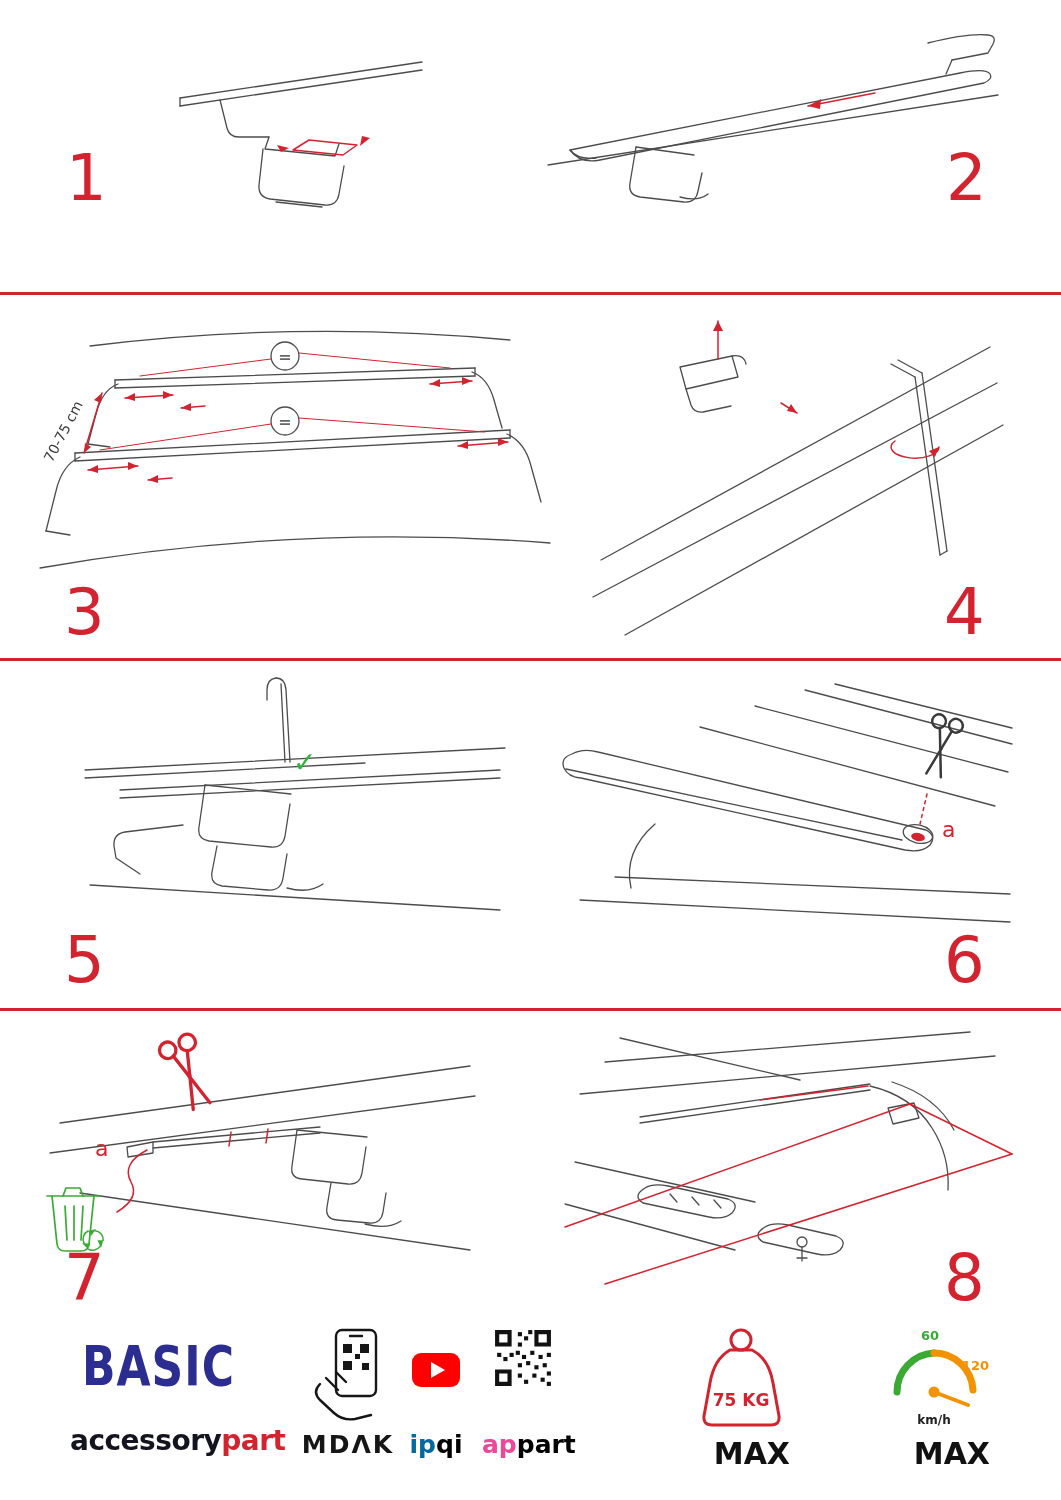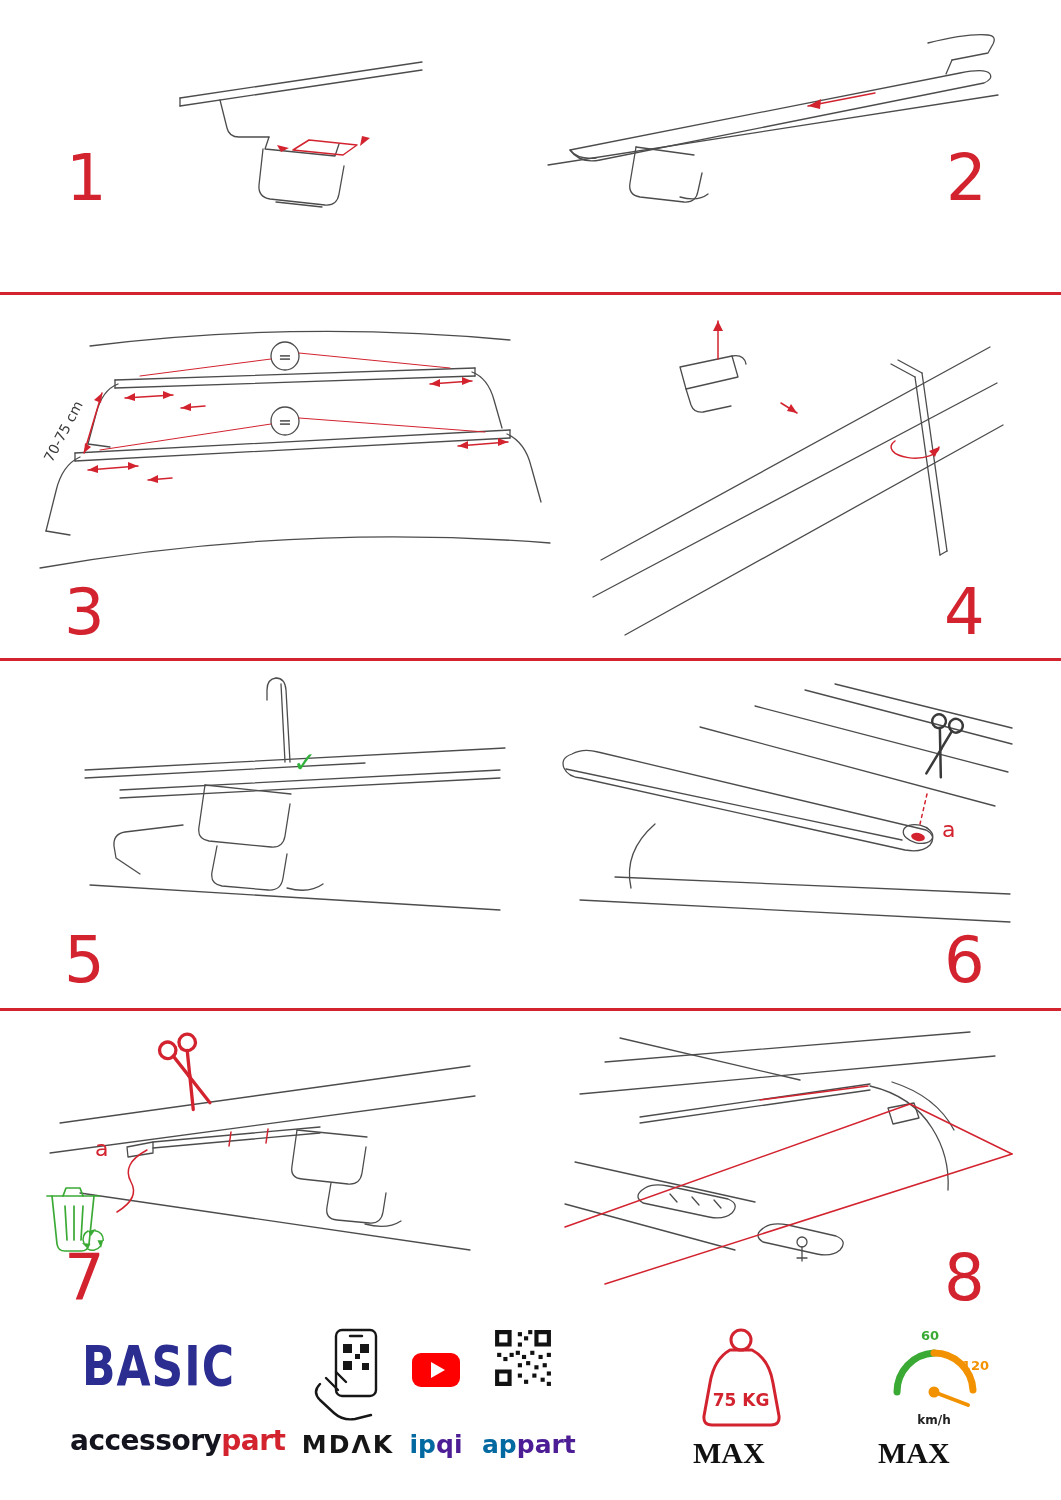--- a/index.html
+++ b/index.html
@@ -39,24 +39,24 @@
     color:#2b2d90; letter-spacing:1px; transform:scaleY(1.25); transform-origin:left top; }
   .brand-sub { position:absolute; left:70px; top:1424px; font-size:28px; font-weight:700; letter-spacing:-0.5px; }
   .b-black { color:#14141e; }
   .b-red { color:#d2232f; }
 
   .partner { position:absolute; text-align:center; font-size:25px; font-weight:600; }
   .partner-mdak { left:300px; top:1430px; width:96px; letter-spacing:2px; color:#161616; }
   .partner-ipqi { left:406px; top:1430px; width:60px; }
   .partner-apline { left:482px; top:1430px; width:92px; }
   .p-gray { color:#0369a1; }
-  .p-black { color:#0369a1; }
-  .p-red { color:#4c1d95; }
-
-  .max-label { position:absolute; text-align:left; font-size:30px; font-weight:bold; color:#111;font-family:Liberation Serif, serif; }
+  .p-black { color:#ec4899; }
+  .p-red { color:#000000; }
+
+  .max-label { position:absolute; text-align:right; font-size:30px; font-weight:bold; color:#111; }
 </style>
 </head>
 <body>
 
 <div class="page">
 
   <svg class="draw" style="left:150px;top:50px;width:300px;height:205px" viewBox="0 0 300 205">
     <g class="ink">
       <path d="M30,48 L272,12"></path>
       <path d="M30,56 L272,20"></path>

